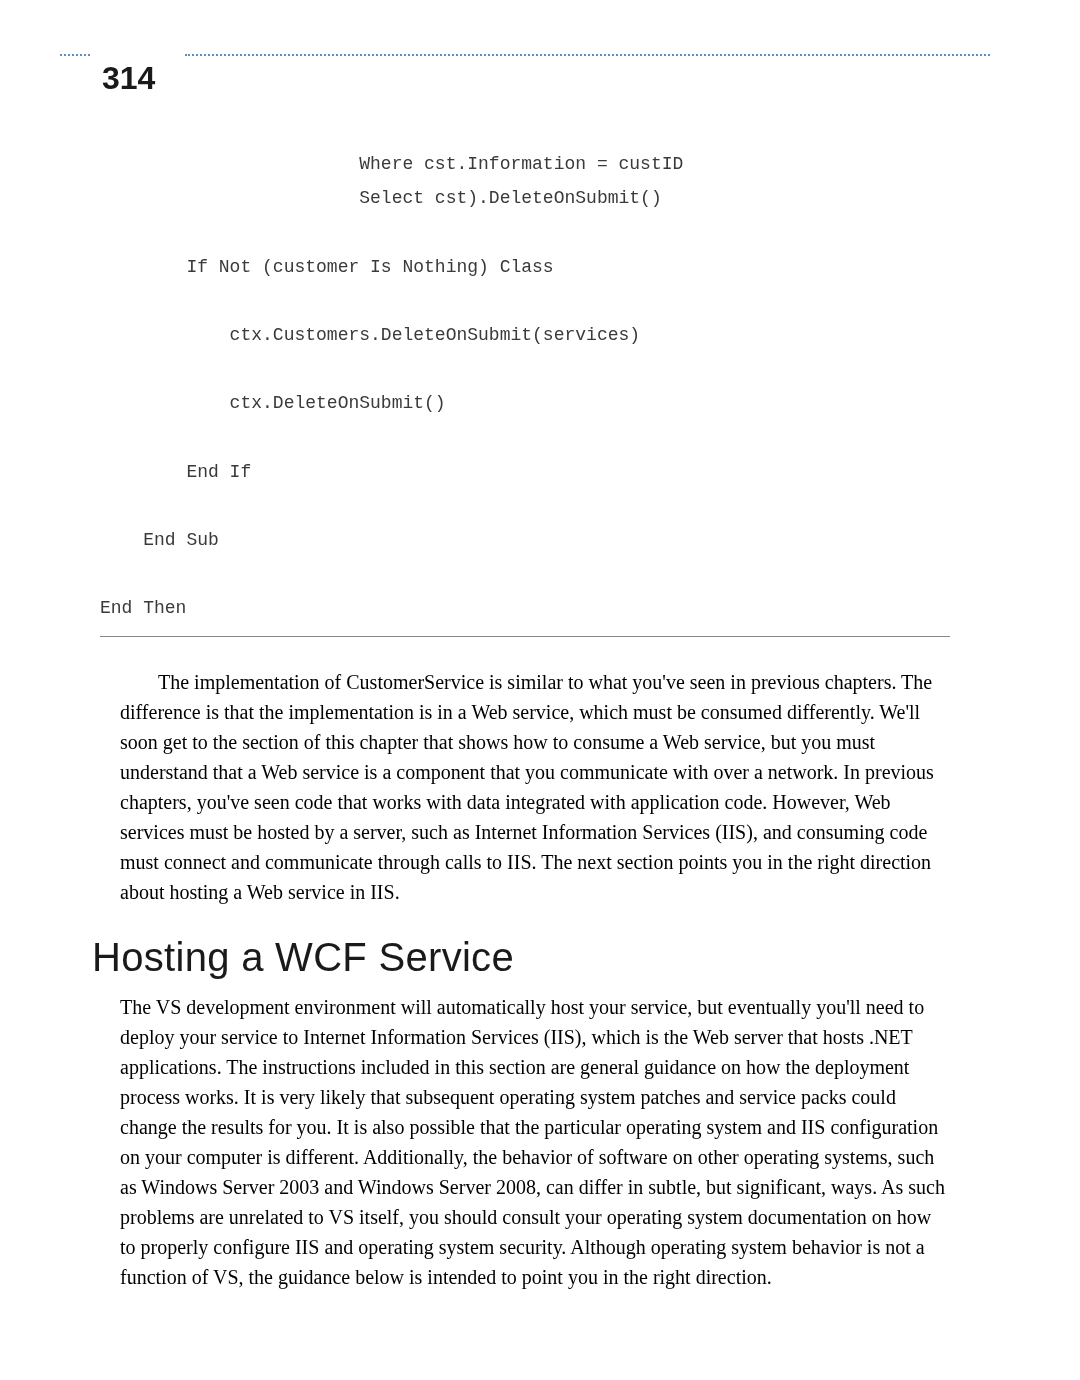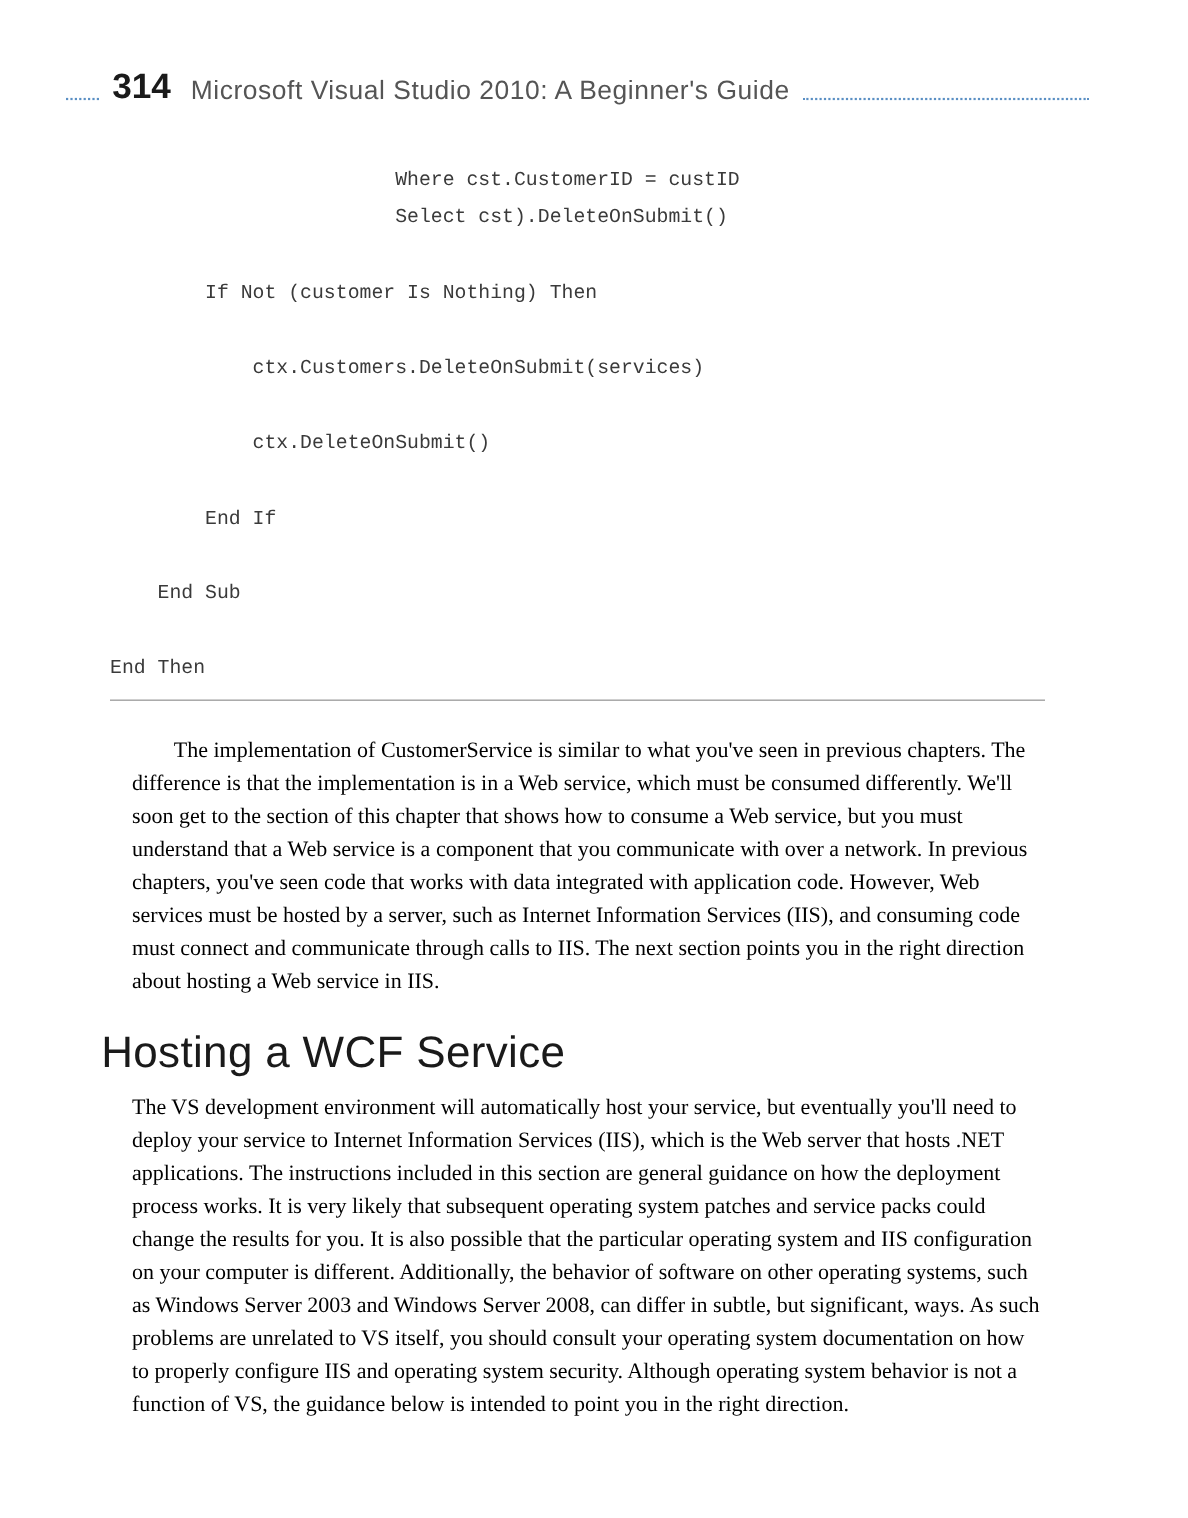--- a/index.html
+++ b/index.html
@@ -10,21 +10,21 @@
     body {
       width: 1080px;
       height: 1380px;
       background: #ffffff;
       font-family: 'Times New Roman', Times, serif;
       color: #000000;
       padding: 60px 90px 60px 60px;
     }
     .header {
       display: flex;
-      align-items: flex-end;
+      align-items: flex-start;
       margin-bottom: 50px;
     }
     .page-number {
       font-family: Arial, Helvetica, sans-serif;
       font-size: 32px;
       font-weight: bold;
       color: #1a1a1a;
       margin-right: 18px;
     }
     .header-title {
@@ -83,28 +83,27 @@
       margin-bottom: 12px;
       letter-spacing: 0.3px;
     }
   </style>
 </head>
 <body>
 
 <div class="header">
   <span class="dotted-line-left"></span>
   <span class="page-number">314</span>
-  <span class="header-title">Microsoft Visual Studio 2010: A Beginner's Guide</span>
   <span class="dotted-line"></span>
 </div>
 
-<div class="code-block"><span>                        Where cst.CustomerID = custID</span>
+<div class="code-block"><span>                        Where cst.Information = custID</span>
 <span>                        Select cst).DeleteOnSubmit()</span>
 <span></span>
-<span>        If Not (customer Is Nothing) Then</span>
+<span>        If Not (customer Is Nothing) Class</span>
 <span></span>
 <span>            ctx.Customers.DeleteOnSubmit(services)</span>
 <span></span>
 <span>            ctx.DeleteOnSubmit()</span>
 <span></span>
 <span>        End If</span>
 <span></span>
 <span>    End Sub</span>
 <span></span>
 <span>End Then</span></div>

